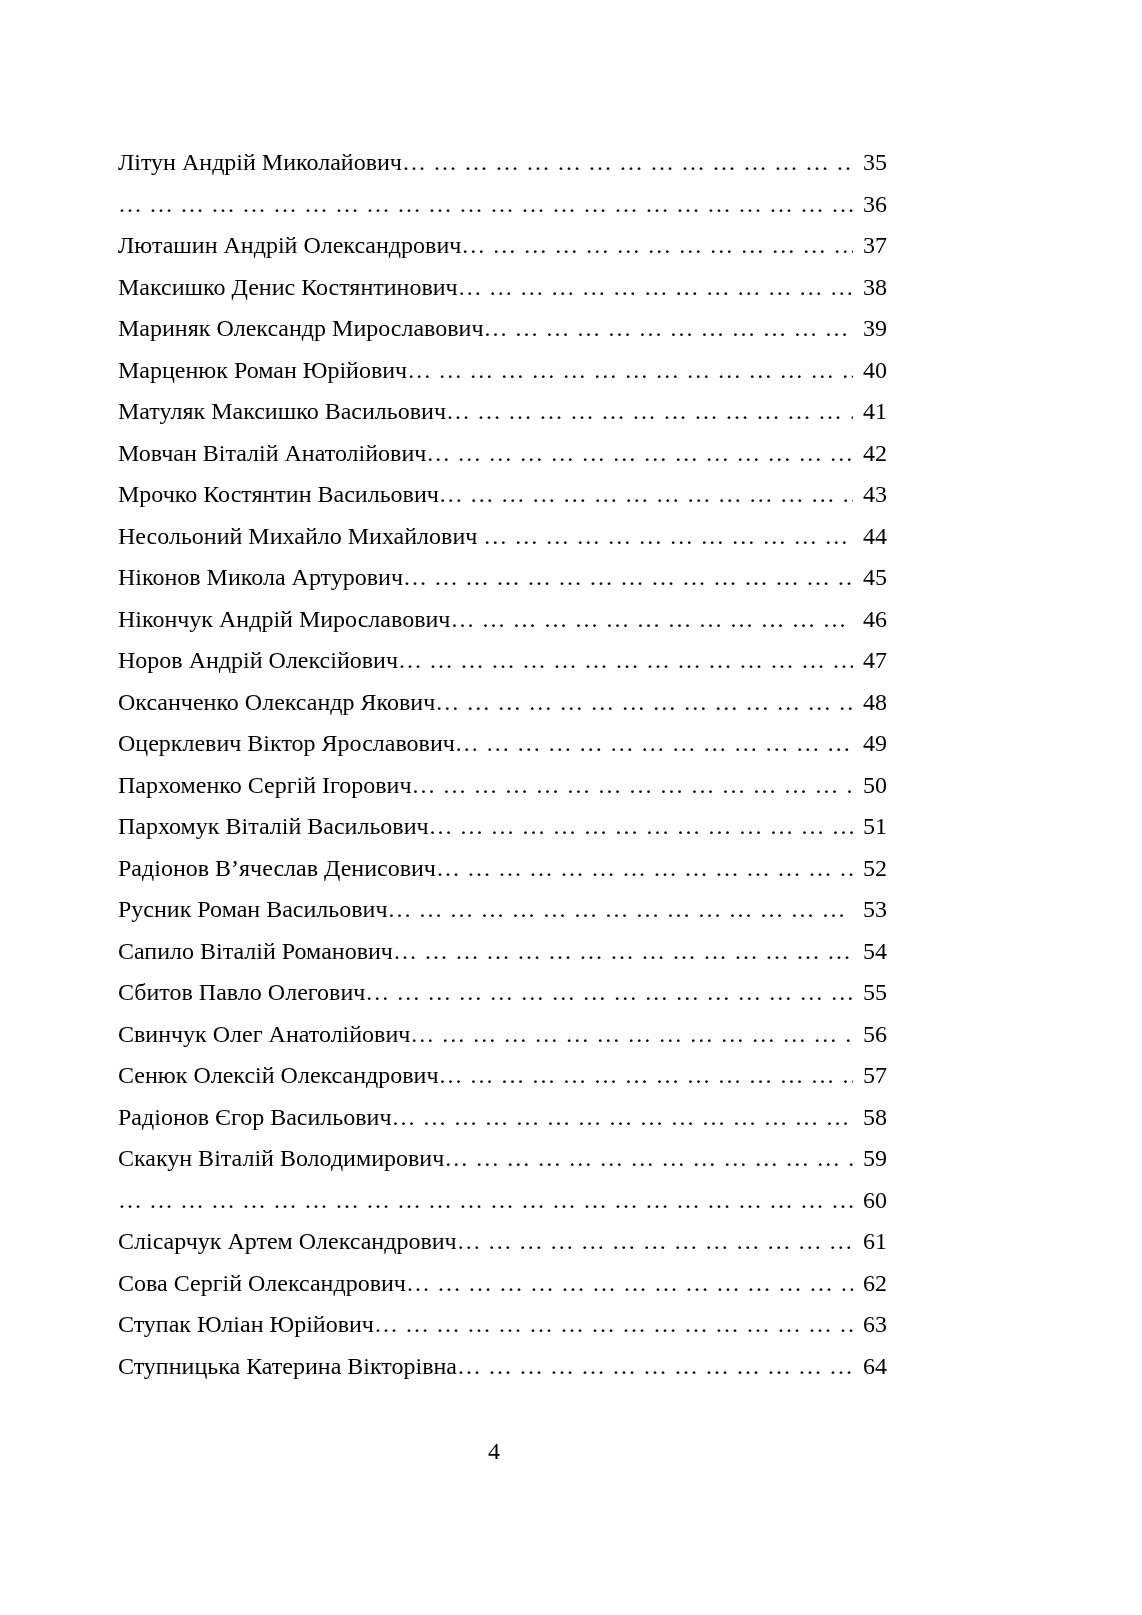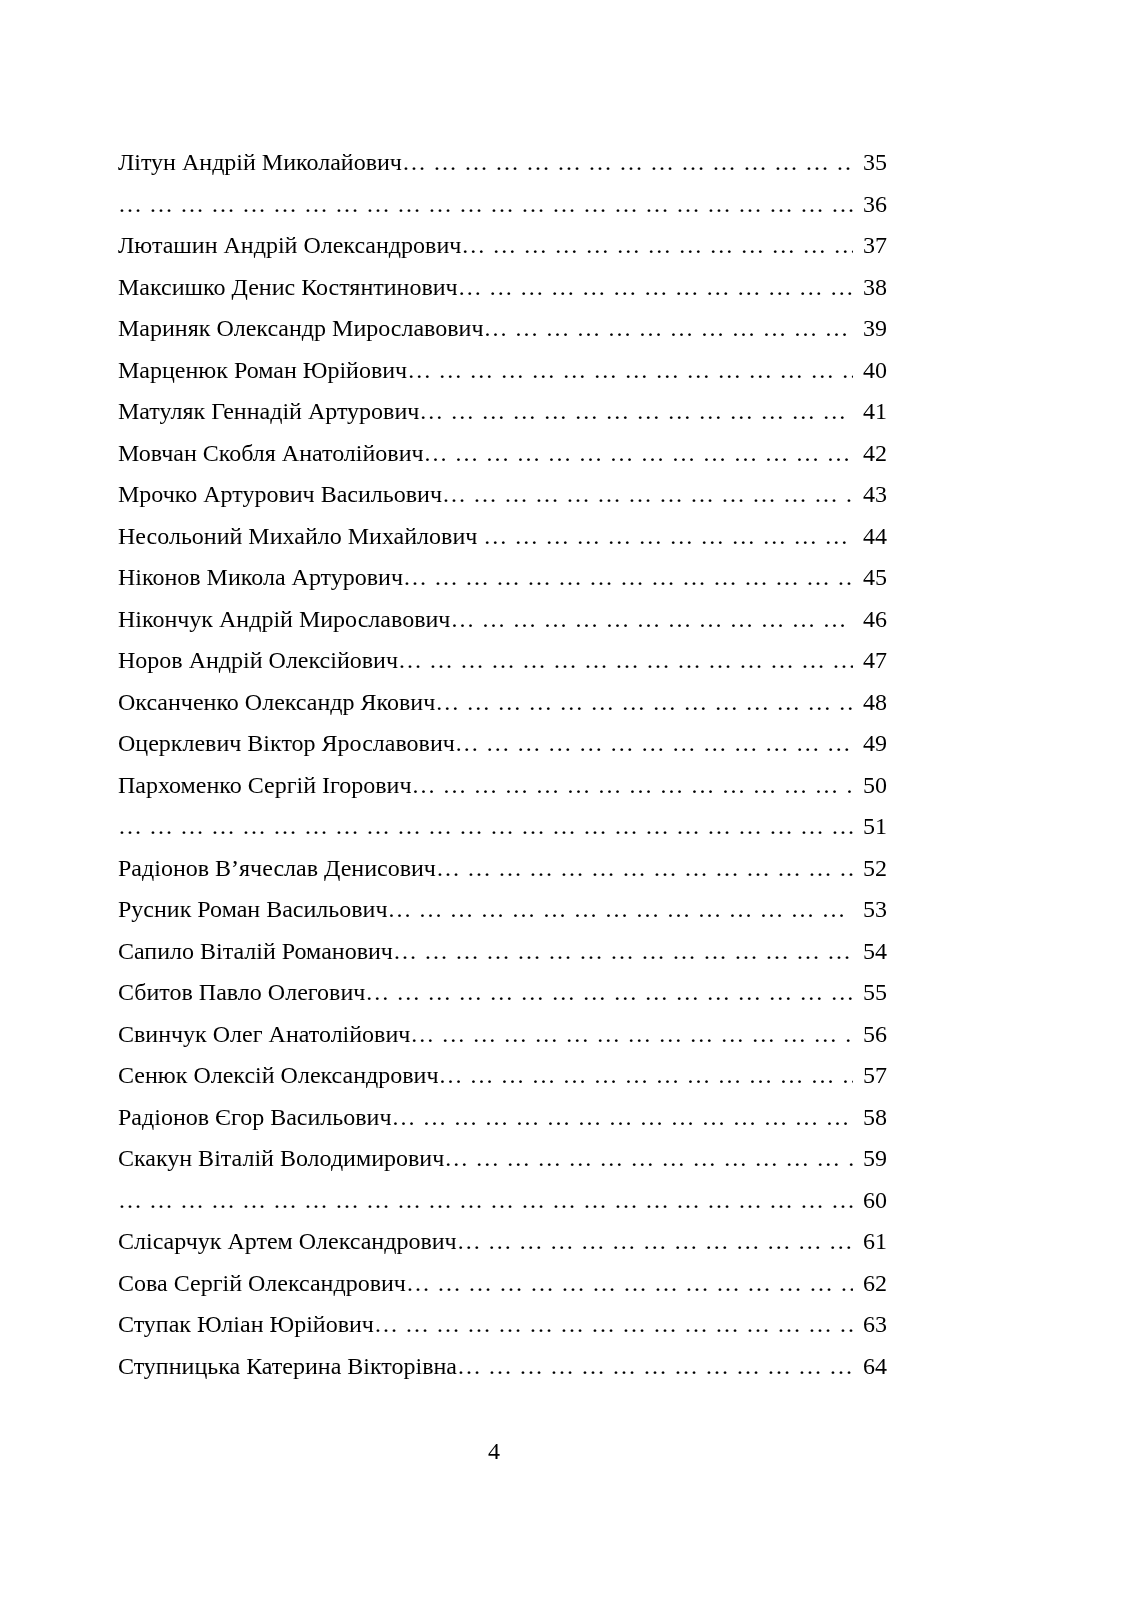--- a/index.html
+++ b/index.html
@@ -90,33 +90,33 @@
     <span class="toc-page">39</span>
   </div>
 
   <div class="toc-row">
     <span class="toc-name">Марценюк Роман Юрійович</span>
     <span class="toc-leader">… … … … … … … … … … … … … … … … … … … … … … … … … … … … … … … … … … … … … … … … … … … … … </span>
     <span class="toc-page">40</span>
   </div>
 
   <div class="toc-row">
-    <span class="toc-name">Матуляк Геннадій Артурович</span>
+    <span class="toc-name">Матуляк Максишко Васильович</span>
     <span class="toc-leader">… … … … … … … … … … … … … … … … … … … … … … … … … … … … … … … … … … … … … … … … … … … … … </span>
     <span class="toc-page">41</span>
   </div>
 
   <div class="toc-row">
-    <span class="toc-name">Мовчан Скобля Анатолійович</span>
+    <span class="toc-name">Мовчан Віталій Анатолійович</span>
     <span class="toc-leader">… … … … … … … … … … … … … … … … … … … … … … … … … … … … … … … … … … … … … … … … … … … … … </span>
     <span class="toc-page">42</span>
   </div>
 
   <div class="toc-row">
-    <span class="toc-name">Мрочко Артурович Васильович</span>
+    <span class="toc-name">Мрочко Костянтин Васильович</span>
     <span class="toc-leader">… … … … … … … … … … … … … … … … … … … … … … … … … … … … … … … … … … … … … … … … … … … … … </span>
     <span class="toc-page">43</span>
   </div>
 
   <div class="toc-row">
     <span class="toc-name">Несольоний Михайло Михайлович&nbsp;</span>
     <span class="toc-leader">… … … … … … … … … … … … … … … … … … … … … … … … … … … … … … … … … … … … … … … … … … … … … </span>
     <span class="toc-page">44</span>
   </div>
 
@@ -150,20 +150,21 @@
     <span class="toc-page">49</span>
   </div>
 
   <div class="toc-row">
     <span class="toc-name">Пархоменко Сергій Ігорович</span>
     <span class="toc-leader">… … … … … … … … … … … … … … … … … … … … … … … … … … … … … … … … … … … … … … … … … … … … … </span>
     <span class="toc-page">50</span>
   </div>
 
   <div class="toc-row">
+    <span class="toc-name">Пархомук Віталій Васильович</span>
     <span class="toc-leader">… … … … … … … … … … … … … … … … … … … … … … … … … … … … … … … … … … … … … … … … … … … … … </span>
     <span class="toc-page">51</span>
   </div>
 
   <div class="toc-row">
     <span class="toc-name">Радіонов В’ячеслав Денисович</span>
     <span class="toc-leader">… … … … … … … … … … … … … … … … … … … … … … … … … … … … … … … … … … … … … … … … … … … … … </span>
     <span class="toc-page">52</span>
   </div>
 

